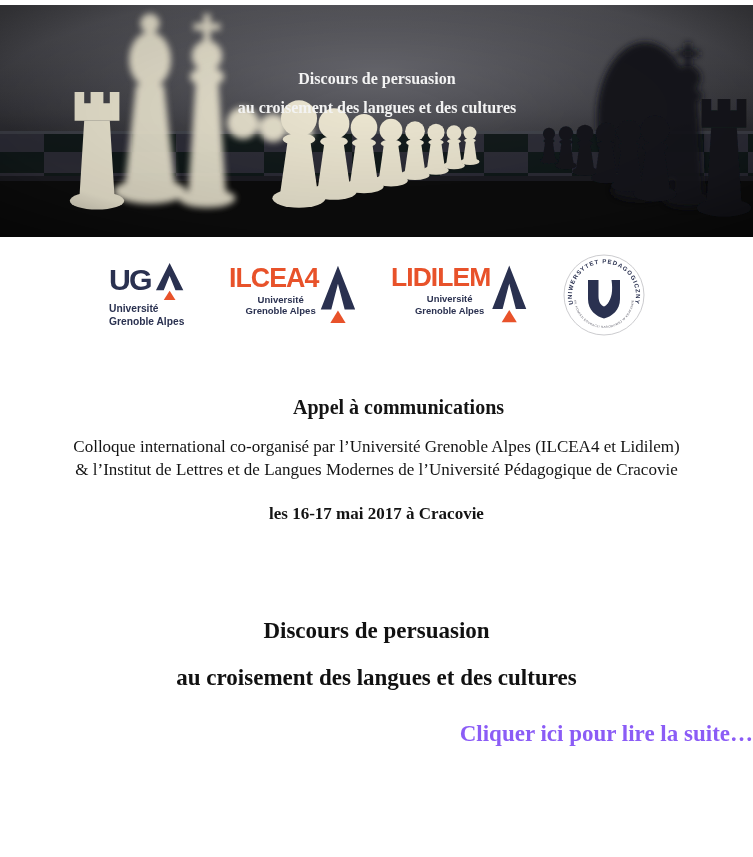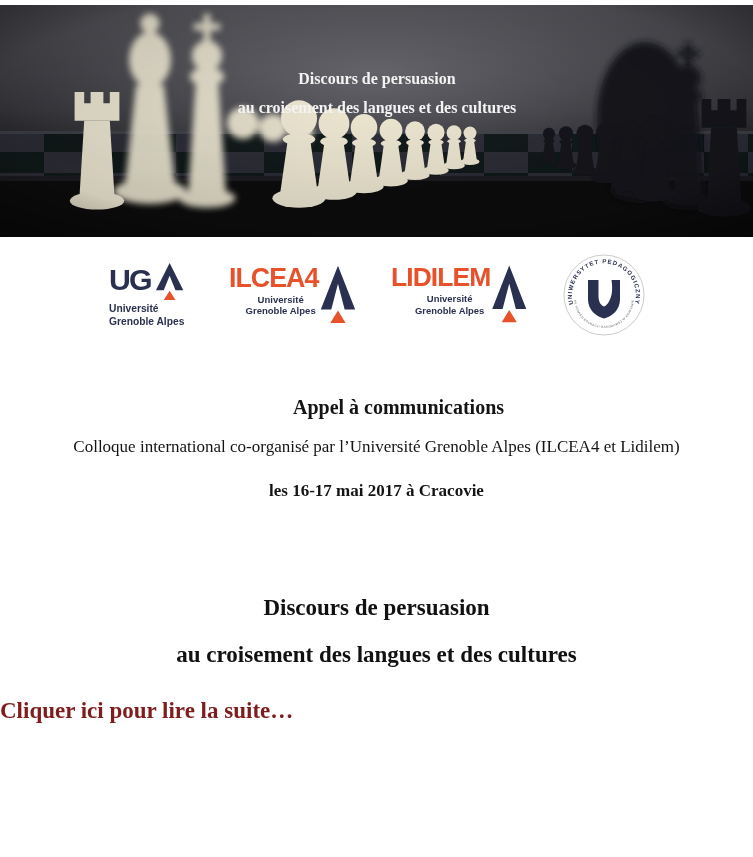--- a/index.html
+++ b/index.html
@@ -28,23 +28,23 @@
   }
   .para{margin-top:16px;text-align:center;font-size:17px;line-height:23px;}
   .para div{white-space:nowrap;}
   .dateline{margin-top:23px;text-align:center;font-weight:bold;font-size:17px;line-height:20px;}
   .big-title{
     text-align:center;font-weight:bold;font-size:23px;line-height:27px;color:#111;
   }
   .big-title.first{margin-top:93px;}
   .big-title.second{margin-top:20px;}
   .read-more{
-    display:block;margin-top:29px;text-align:left;
+    display:block;margin-top:29px;text-align:right;
     font-weight:bold;font-size:23px;line-height:27px;
-    color:#7f1d1d;text-decoration:none;
+    color:#8b5cf6;text-decoration:none;
   }
 </style>
 </head>
 <body>
 
 <div class="page">
 
   <div class="banner-wrap">
     <svg width="753" height="232" viewBox="0 0 753 232" aria-hidden="true">
       <defs>
@@ -201,20 +201,21 @@
       </text>
       <path fill="#2a3150" d="M -16,-15 L -16,4 C -16,15 -8,21.5 0,23.5 C 8,21.5 16,15 16,4 L 16,-15 L 5.5,-15 L 5.5,1 C 5.5,7 3,10.5 0,11.5 C -3,10.5 -5.5,7 -5.5,1 L -5.5,-15 Z"></path>
       <path fill="#ffffff" d="M 1.5,-15 C 5,-7 5.5,1 3,9 C 8,4 9,-5 7.5,-15 Z"></path>
     </svg>
   </div>
 
   <div class="heading">Appel à communications</div>
 
   <div class="para">
     <div>Colloque international co-organisé par l’Université Grenoble Alpes (ILCEA4 et Lidilem)</div>
+    <div>&amp; l’Institut de Lettres et de Langues Modernes de l’Université Pédagogique de Cracovie</div>
   </div>
 
   <div class="dateline">les 16-17 mai 2017 à Cracovie</div>
 
   <div class="big-title first">Discours de persuasion</div>
   <div class="big-title second">au croisement des langues et des cultures</div>
 
   <a href="#" class="read-more">Cliquer ici pour lire la suite…</a>
 
 </div>

